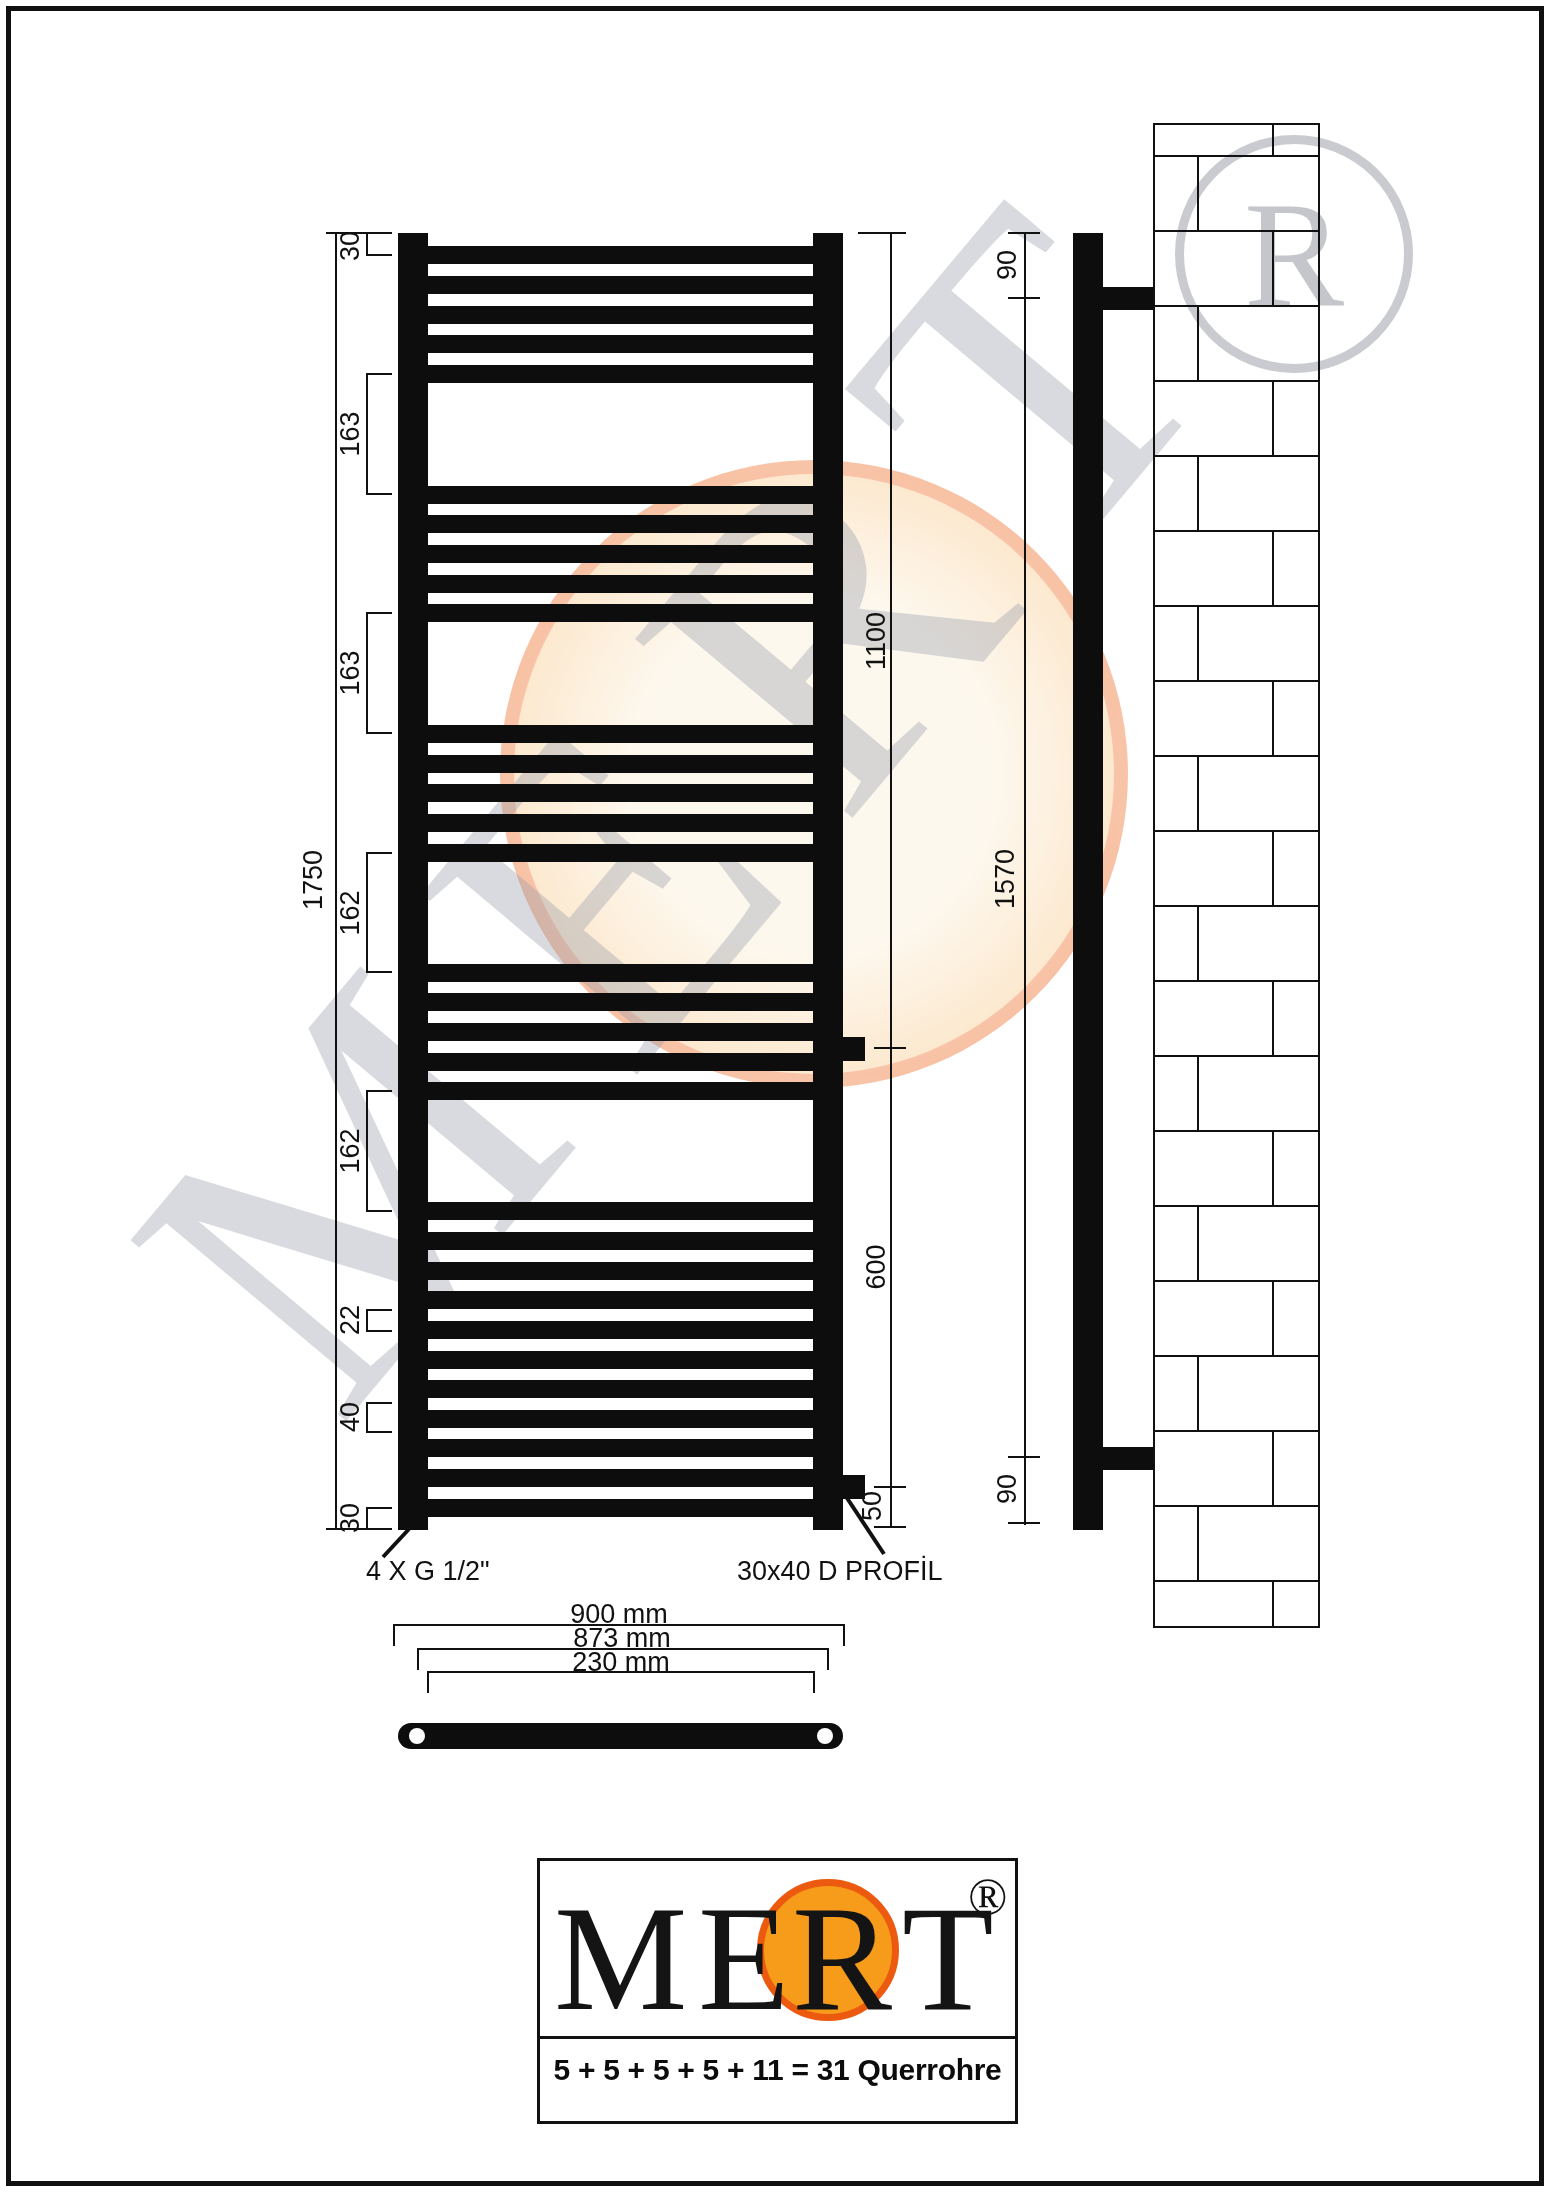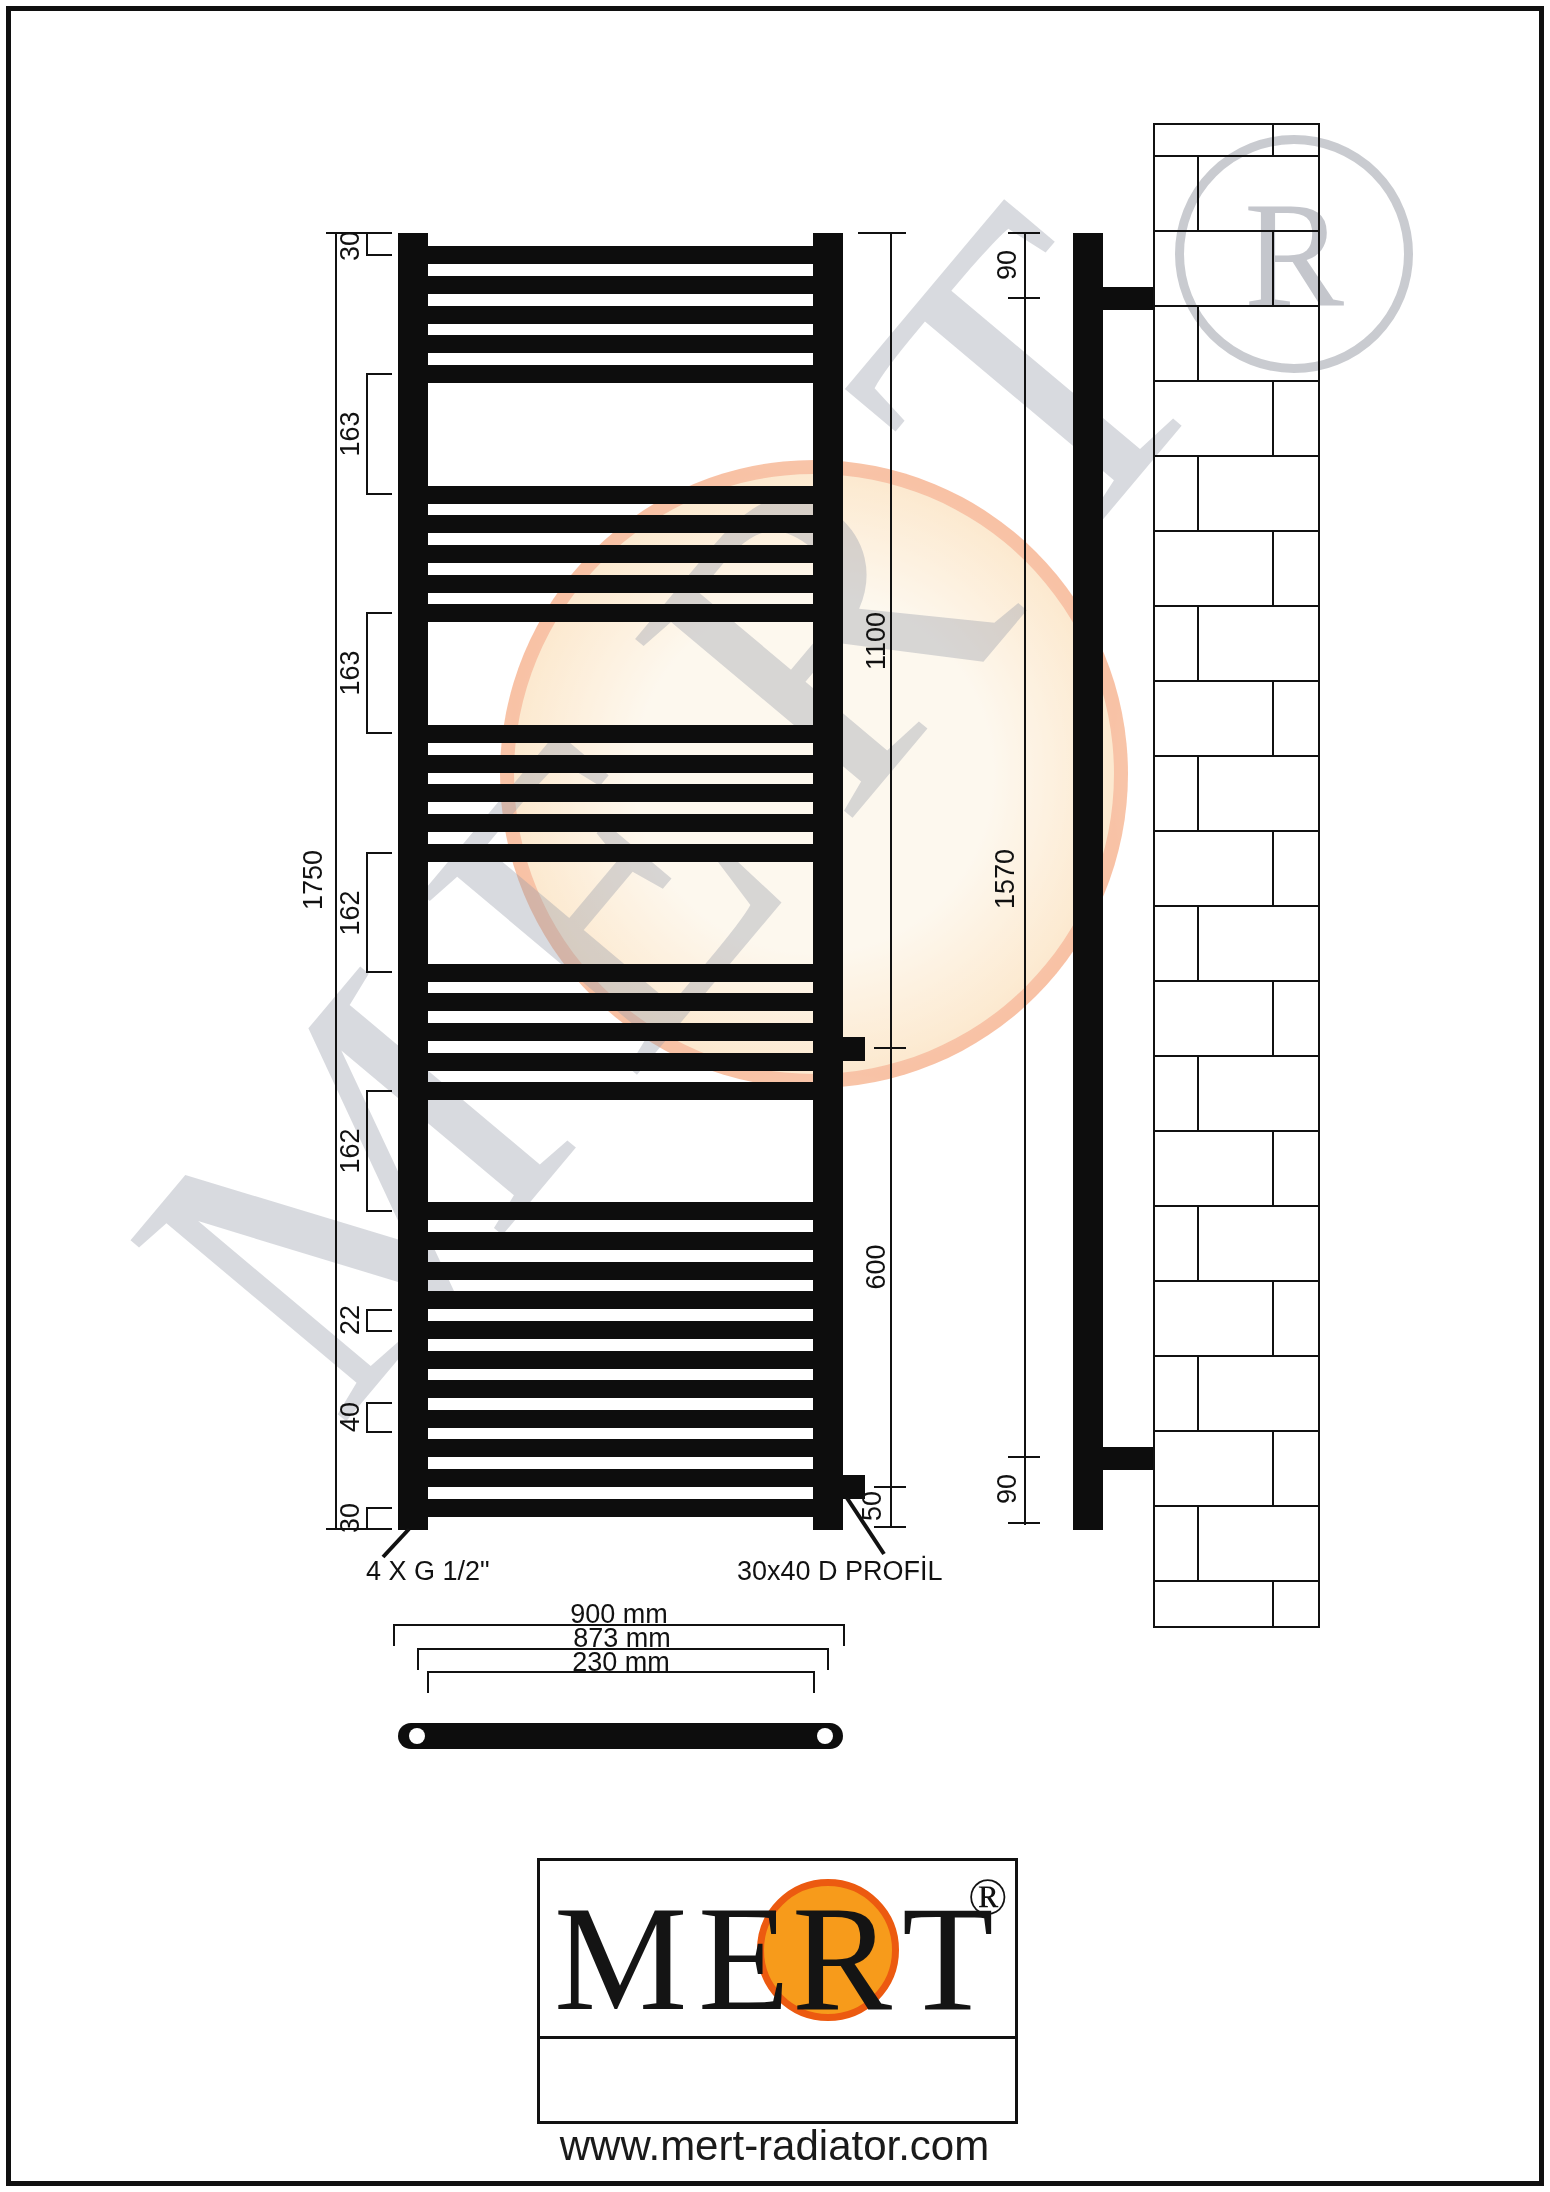--- a/index.html
+++ b/index.html
@@ -249,17 +249,17 @@
   <div class="abs z3" style="left:817px;top:1728px;width:16px;height:16px;border-radius:50%;background:#fff;"></div>
 
   <div id="logo-box">
     <div id="logo-circle"></div>
     <span class="logo-letter" style="left:14px;top:22px;">M</span>
     <span class="logo-letter" style="left:158px;top:22px;">E</span>
     <span class="logo-letter" style="left:252px;top:22px;">R</span>
     <span class="logo-letter" style="left:362px;top:22px;">T</span>
     <span id="logo-reg">®</span>
     <div id="logo-divider"></div>
+    <div id="logo-formula">5 + 5 + 5 + 5 + 11 = 31 Querrohre</div>
   </div>
-  <div id="website">www.mert-radiator.com</div>
 
   <div id="frame"></div>
 </div>
 
 </body></html>

